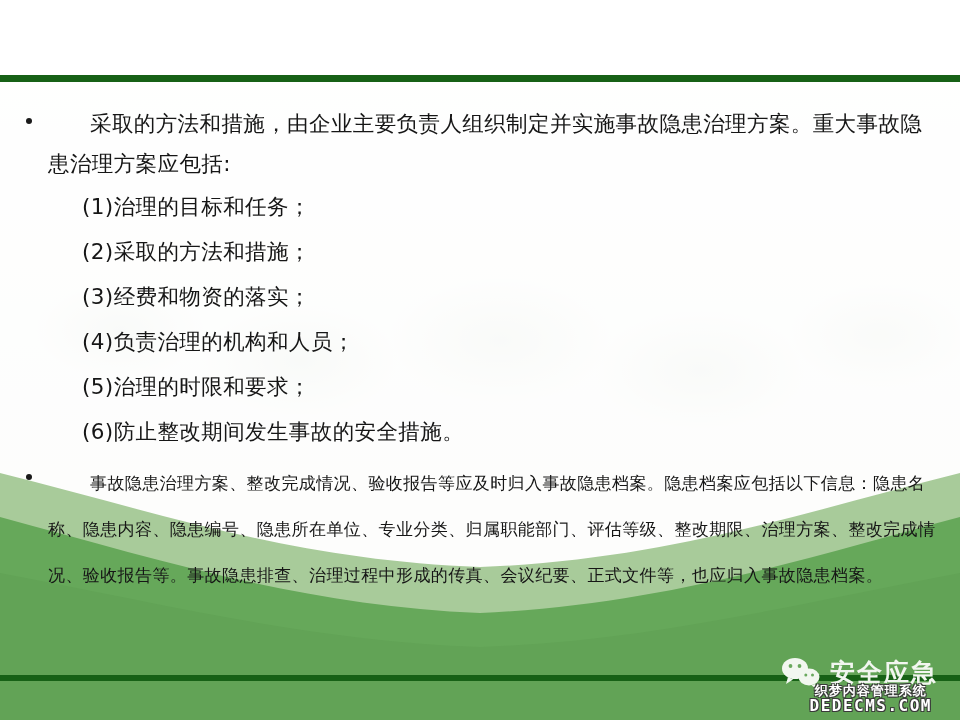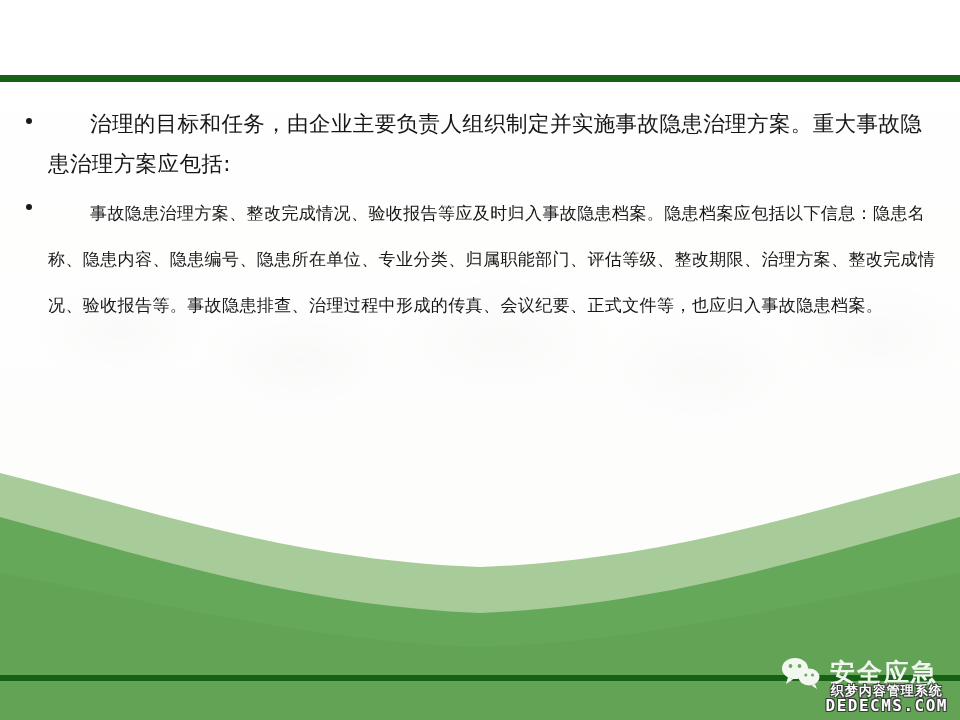--- a/index.html
+++ b/index.html
@@ -169,21 +169,21 @@
     color: #f2f6f0;
     font-size: 25px;
     font-weight: bold;
     letter-spacing: 2px;
     font-family: "DejaVu Sans", "Liberation Sans", sans-serif;
   }
 
   
   .watermark {
     position: absolute;
-    right: 12px;
+    right: 28px;
     top: 684px;
     text-align: center;
     line-height: 1.05;
   }
   .wm-cn {
     color: #ffffff;
     font-size: 13px;
     font-weight: bold;
     letter-spacing: 1px;
     text-shadow: 1px 1px 0 #3a3a3a, -1px 1px 0 #3a3a3a, 1px -1px 0 #3a3a3a, -1px -1px 0 #3a3a3a;
@@ -220,23 +220,31 @@
       <path d="M0,118 C170,150 310,186 480,192 C650,186 790,150 960,118 L960,265 L0,265 Z" fill="#62a356"></path>
     </svg>
   </div>
 
   <div class="bottom-rule"></div>
 
   <div class="content">
 
     <div class="bullet-row">
       <span class="bullet-dot"></span>
-      <p class="para">治理的目标和任务，由企业主要负责人组织制定并实施事故隐患治理方案。重大事故隐患治理方案应包括:</p>
+      <p class="para">采取的方法和措施，由企业主要负责人组织制定并实施事故隐患治理方案。重大事故隐患治理方案应包括:</p>
     </div>
 
+    <ul class="sub-list">
+      <li>(1)治理的目标和任务；</li>
+      <li>(2)采取的方法和措施；</li>
+      <li>(3)经费和物资的落实；</li>
+      <li>(4)负责治理的机构和人员；</li>
+      <li>(5)治理的时限和要求；</li>
+      <li>(6)防止整改期间发生事故的安全措施。</li>
+    </ul>
 
     <div class="bullet-row block-2">
       <span class="bullet-dot"></span>
       <p class="para-2">事故隐患治理方案、整改完成情况、验收报告等应及时归入事故隐患档案。隐患档案应包括以下信息：隐患名称、隐患内容、隐患编号、隐患所在单位、专业分类、归属职能部门、评估等级、整改期限、治理方案、整改完成情况、验收报告等。事故隐患排查、治理过程中形成的传真、会议纪要、正式文件等，也应归入事故隐患档案。</p>
     </div>
 
   </div>
 
   <div class="wechat-badge">
     <span class="wechat-icon">

